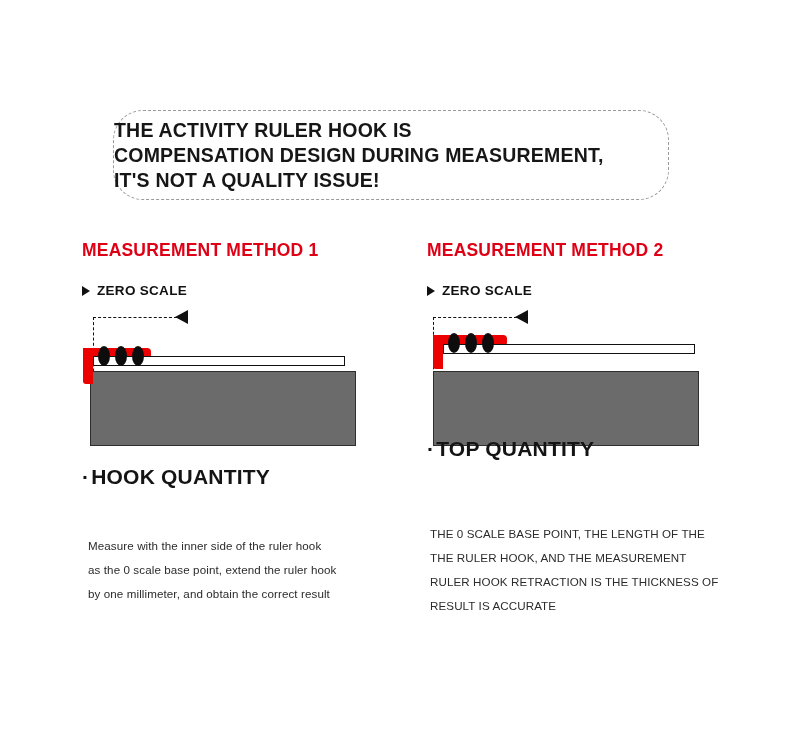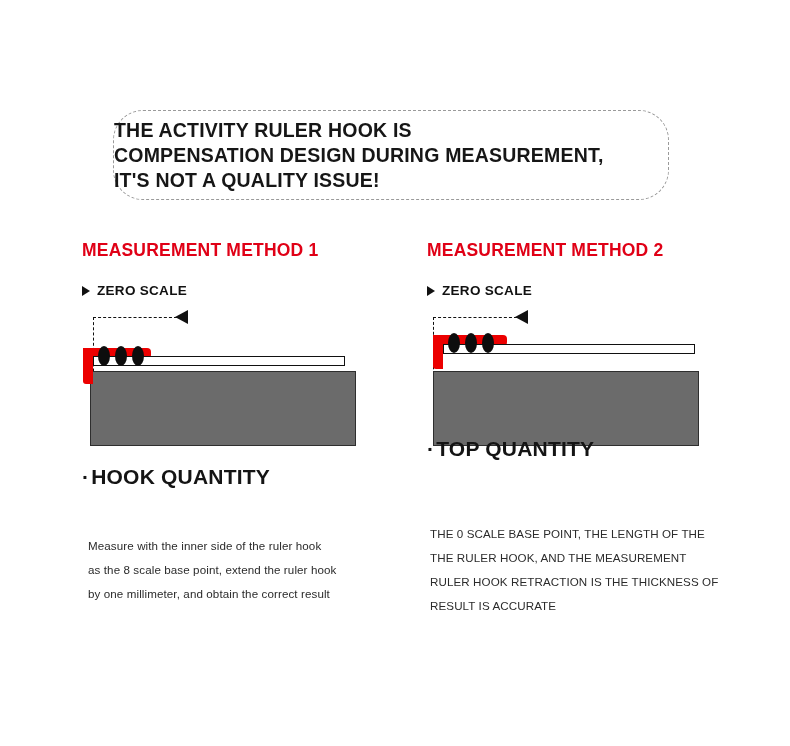--- a/index.html
+++ b/index.html
@@ -223,21 +223,21 @@
 <div class="caption-title left">
   <span class="dot-bullet">·</span><span>HOOK QUANTITY</span>
 </div>
 
 <div class="caption-title right">
   <span class="dot-bullet">·</span><span>TOP QUANTITY</span>
 </div>
 
 <div class="body-text left">
   <span class="ln">Measure with the inner side of the ruler hook</span>
-  <span class="ln">as the 8 scale base point, extend the ruler hook</span>
+  <span class="ln">as the 0 scale base point, extend the ruler hook</span>
   <span class="ln">by one millimeter, and obtain the correct result</span>
 </div>
 
 <div class="body-text right">
   <span class="ln">THE 0 SCALE BASE POINT, THE LENGTH OF THE</span>
   <span class="ln">THE RULER HOOK, AND THE MEASUREMENT</span>
   <span class="ln">RULER HOOK RETRACTION IS THE THICKNESS OF</span>
   <span class="ln">RESULT IS ACCURATE</span>
 </div>
 

